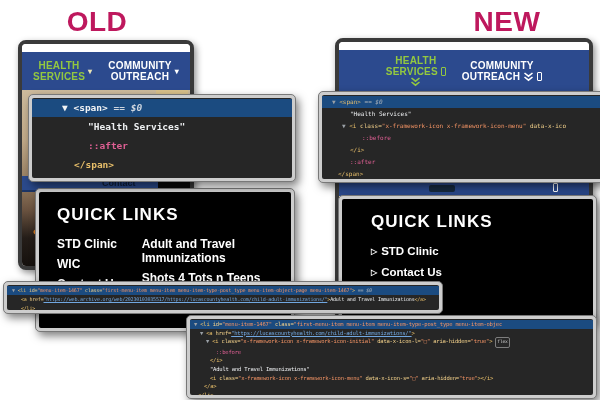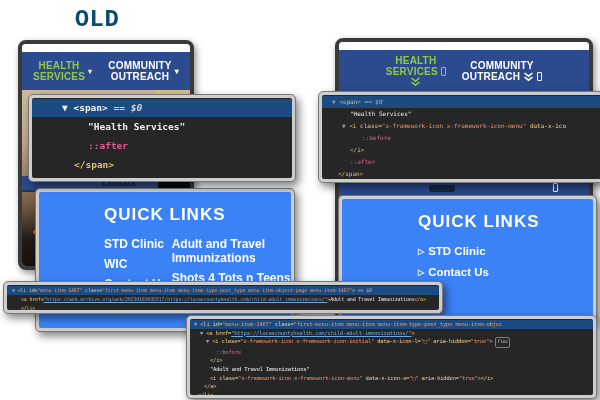--- a/index.html
+++ b/index.html
@@ -1,21 +1,21 @@
 <!DOCTYPE html>
 <html><head>
 <meta charset="utf-8">
 <style>
   html,body{margin:0;padding:0;background:#fff;}
   *{box-sizing:border-box;}
   .canvas{position:relative;width:600px;height:400px;background:#fff;overflow:hidden;
           font-family:"Liberation Sans",sans-serif;}
 
   
-  .hdr{position:absolute;z-index:2;font-size:24px;font-weight:800;color:#0c4a6e;letter-spacing:.5px;font-family:Liberation Mono, monospace;}
+  .hdr{position:absolute;z-index:2;font-size:28px;font-weight:800;color:#be185d;letter-spacing:.5px;}
   .hdr.old-hdr{left:52px;top:6px;width:90px;text-align:center;}
   .hdr.new-hdr{left:462px;top:6px;width:90px;text-align:center;}
 
   
   .browser{position:absolute;border:4px solid #3a3a3a;border-radius:8px;background:#fff;
            box-shadow:2px 3px 7px rgba(0,0,0,.45);overflow:hidden;z-index:1;}
   .old-browser{left:18px;top:40px;width:176px;height:230px;}
   .new-browser{left:335px;top:38px;width:258px;height:284px;}
   .b-top{height:8px;background:#fff;}
   .nav{background:#2c4a8e;display:flex;justify-content:center;align-items:center;gap:16px;}
@@ -46,21 +46,21 @@
   .tan-strip{position:absolute;left:0;top:104px;width:100%;height:8px;background:#d9c9a8;}
   .blue-row{position:absolute;left:0;top:89px;width:100%;height:15px;}
   .smudge{position:absolute;left:90px;top:4px;width:26px;height:7px;border-radius:2px;background:#17293f;}
   .blue-row .tofu{position:absolute;right:31px;top:2px;color:#fff;}
 
   
   .panel{position:absolute;background:#cdcdcd;border:1px solid #787878;border-radius:5px;
          padding:3px;box-shadow:3px 4px 8px rgba(0,0,0,.5);}
   .pbody{position:relative;width:100%;height:100%;overflow:hidden;border-radius:2px;}
   .pbody.dark{background:#262626;}
-  .pbody.blue{background:#3b82f6;padding-left:47px;}
+  .pbody.blue{background:#000000;}
 
   .old-inspector{left:28px;top:94px;width:268px;height:88px;z-index:5;}
   .new-inspector{left:318px;top:91px;width:290px;height:92px;z-index:5;}
   .old-ql{left:35px;top:188px;width:260px;height:144px;z-index:3;}
   .new-ql{left:338px;top:195px;width:259px;height:127px;z-index:3;}
   .old-strip{left:3px;top:281px;width:440px;height:33px;z-index:6;}
   .new-code{left:186px;top:315px;width:411px;height:84px;z-index:7;}
 
   
   .code{font-family:"DejaVu Sans Mono",monospace;color:#eaeaea;padding:1px 0;white-space:nowrap;}
@@ -102,20 +102,21 @@
   .ql-item{line-height:14px;margin-bottom:6px;cursor:pointer;}
   .new-ql .ql-item{margin-bottom:4.5px;}
   .tri{font-size:8px;margin-right:4px;position:relative;top:-1px;}
 </style>
 </head>
 <body>
 
 <div class="canvas">
 
   <div class="hdr old-hdr">OLD</div>
+  <div class="hdr new-hdr">NEW</div>
 
   <div class="browser old-browser">
     <div class="b-top"></div>
     <div class="nav">
       <div class="nav-item green">
         <span>
           <span>HEALTH</span><br><span>SERVICES</span>
         </span>
         <span class="caret">▾</span>
       </div>

